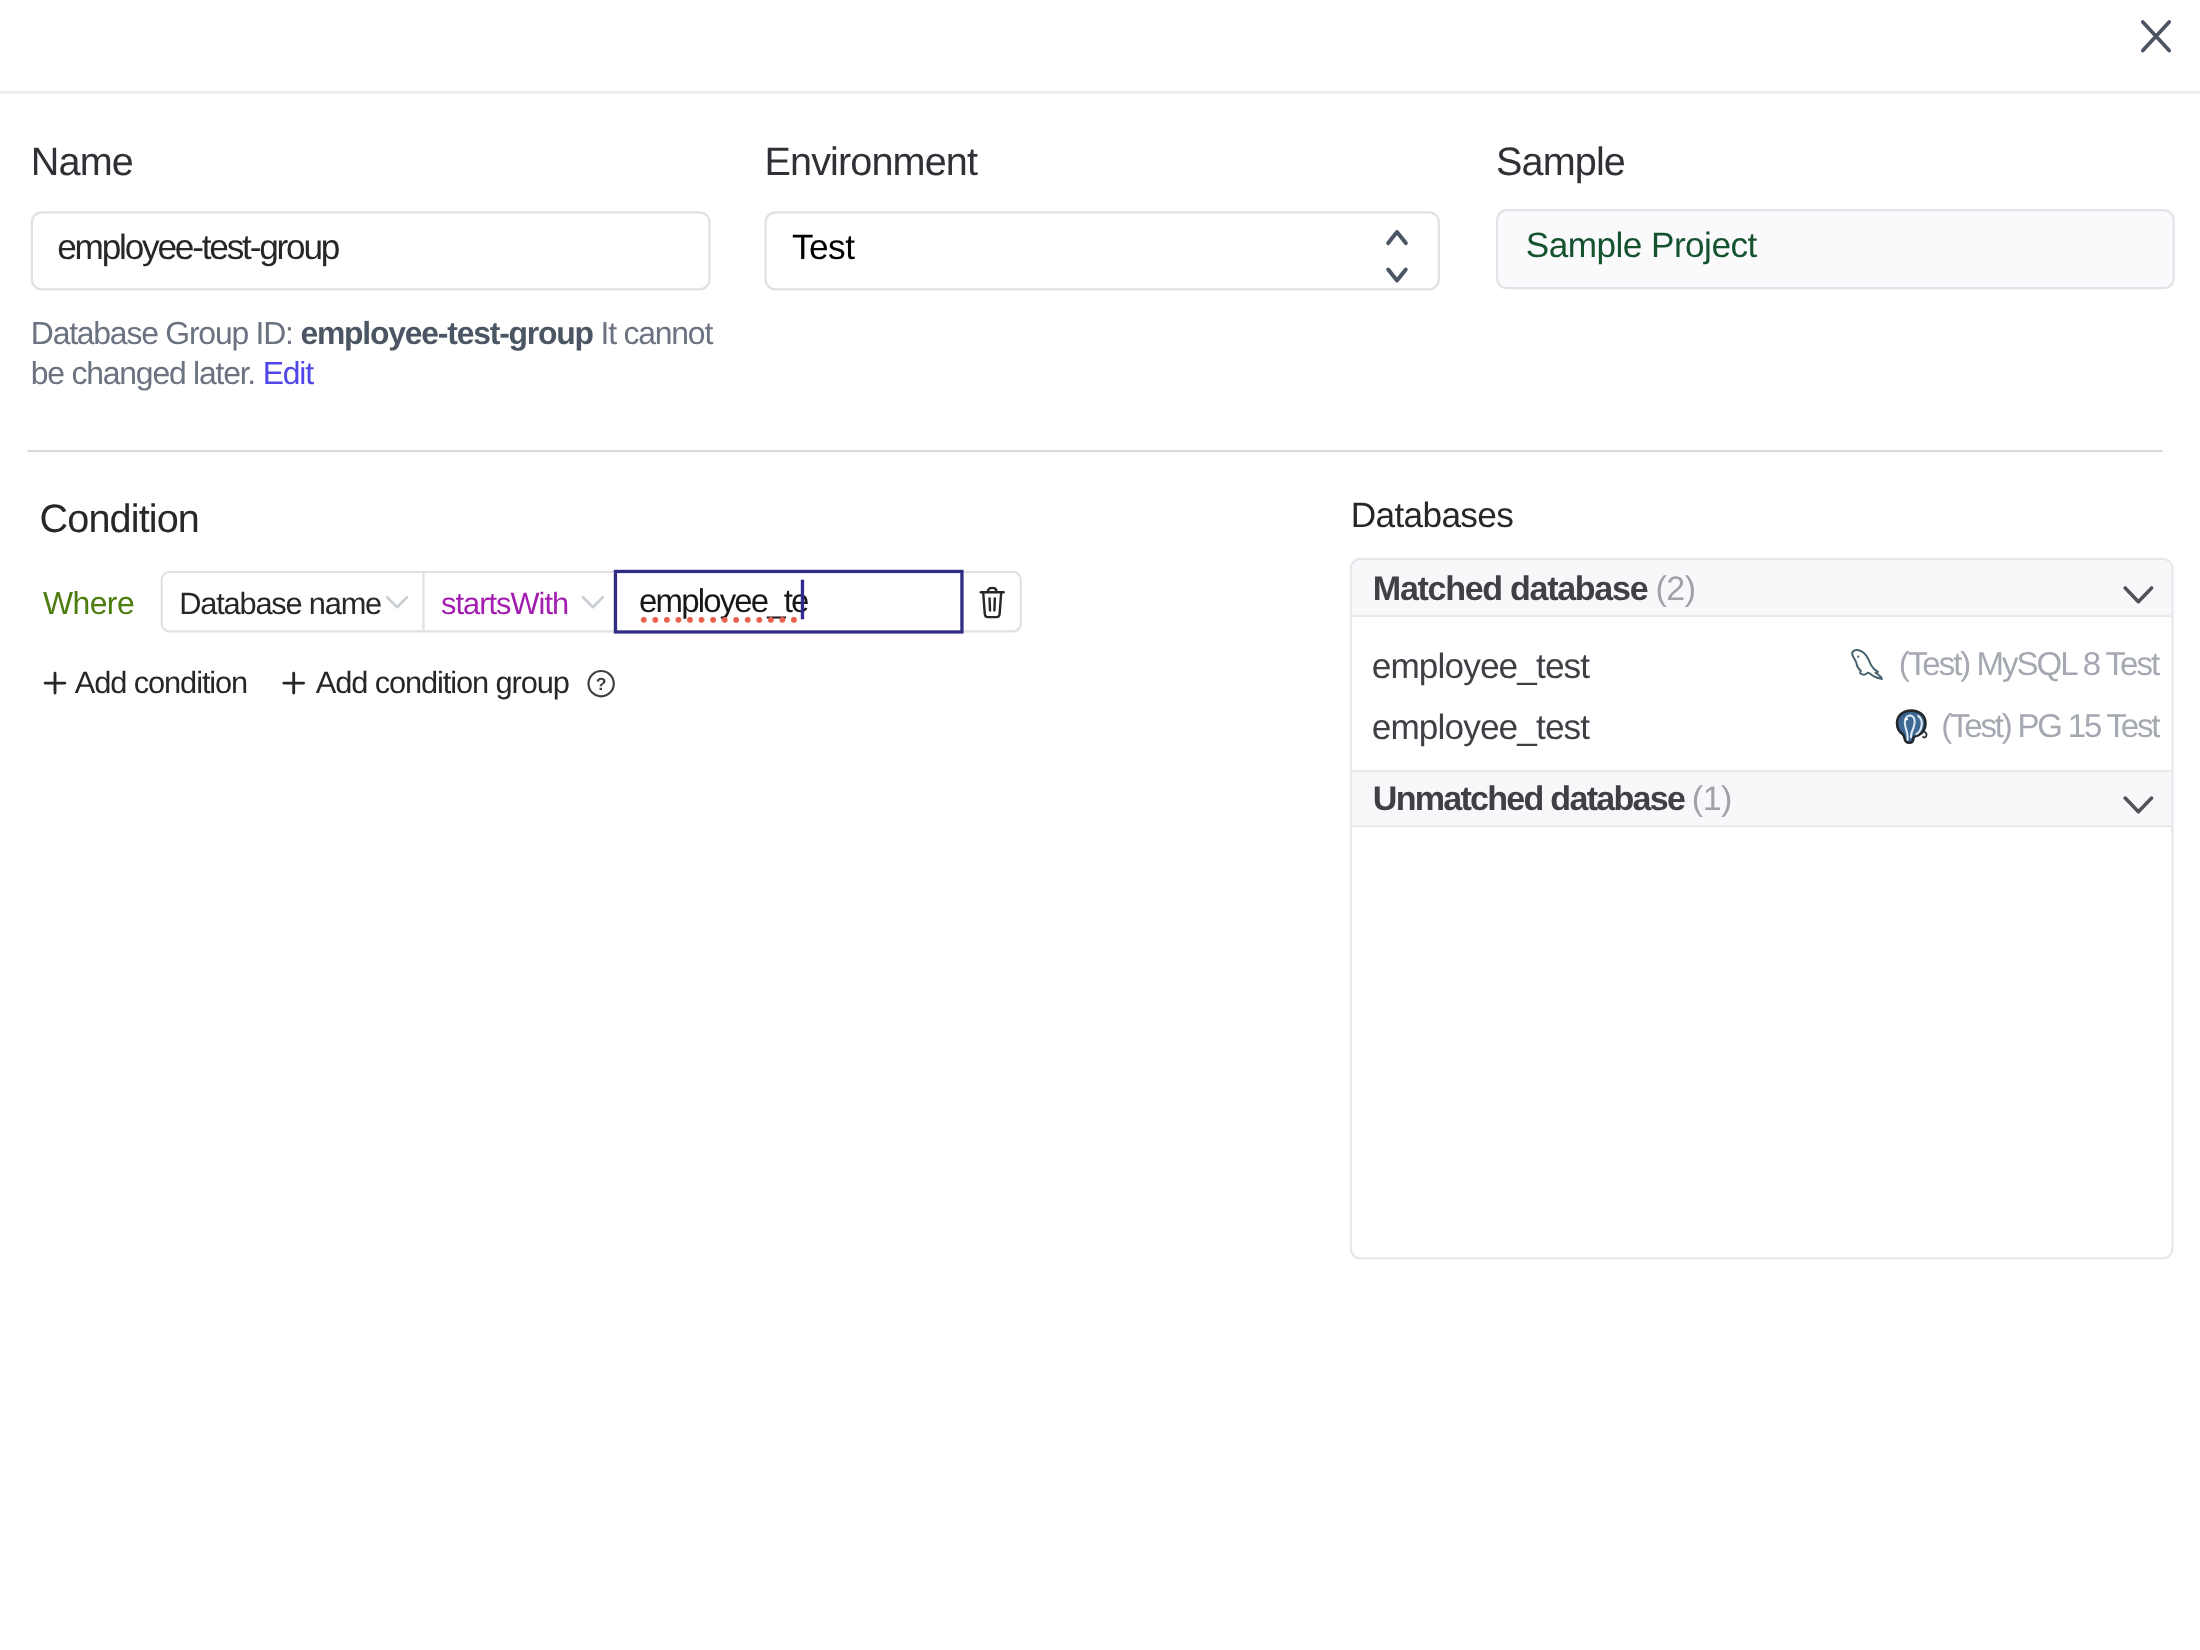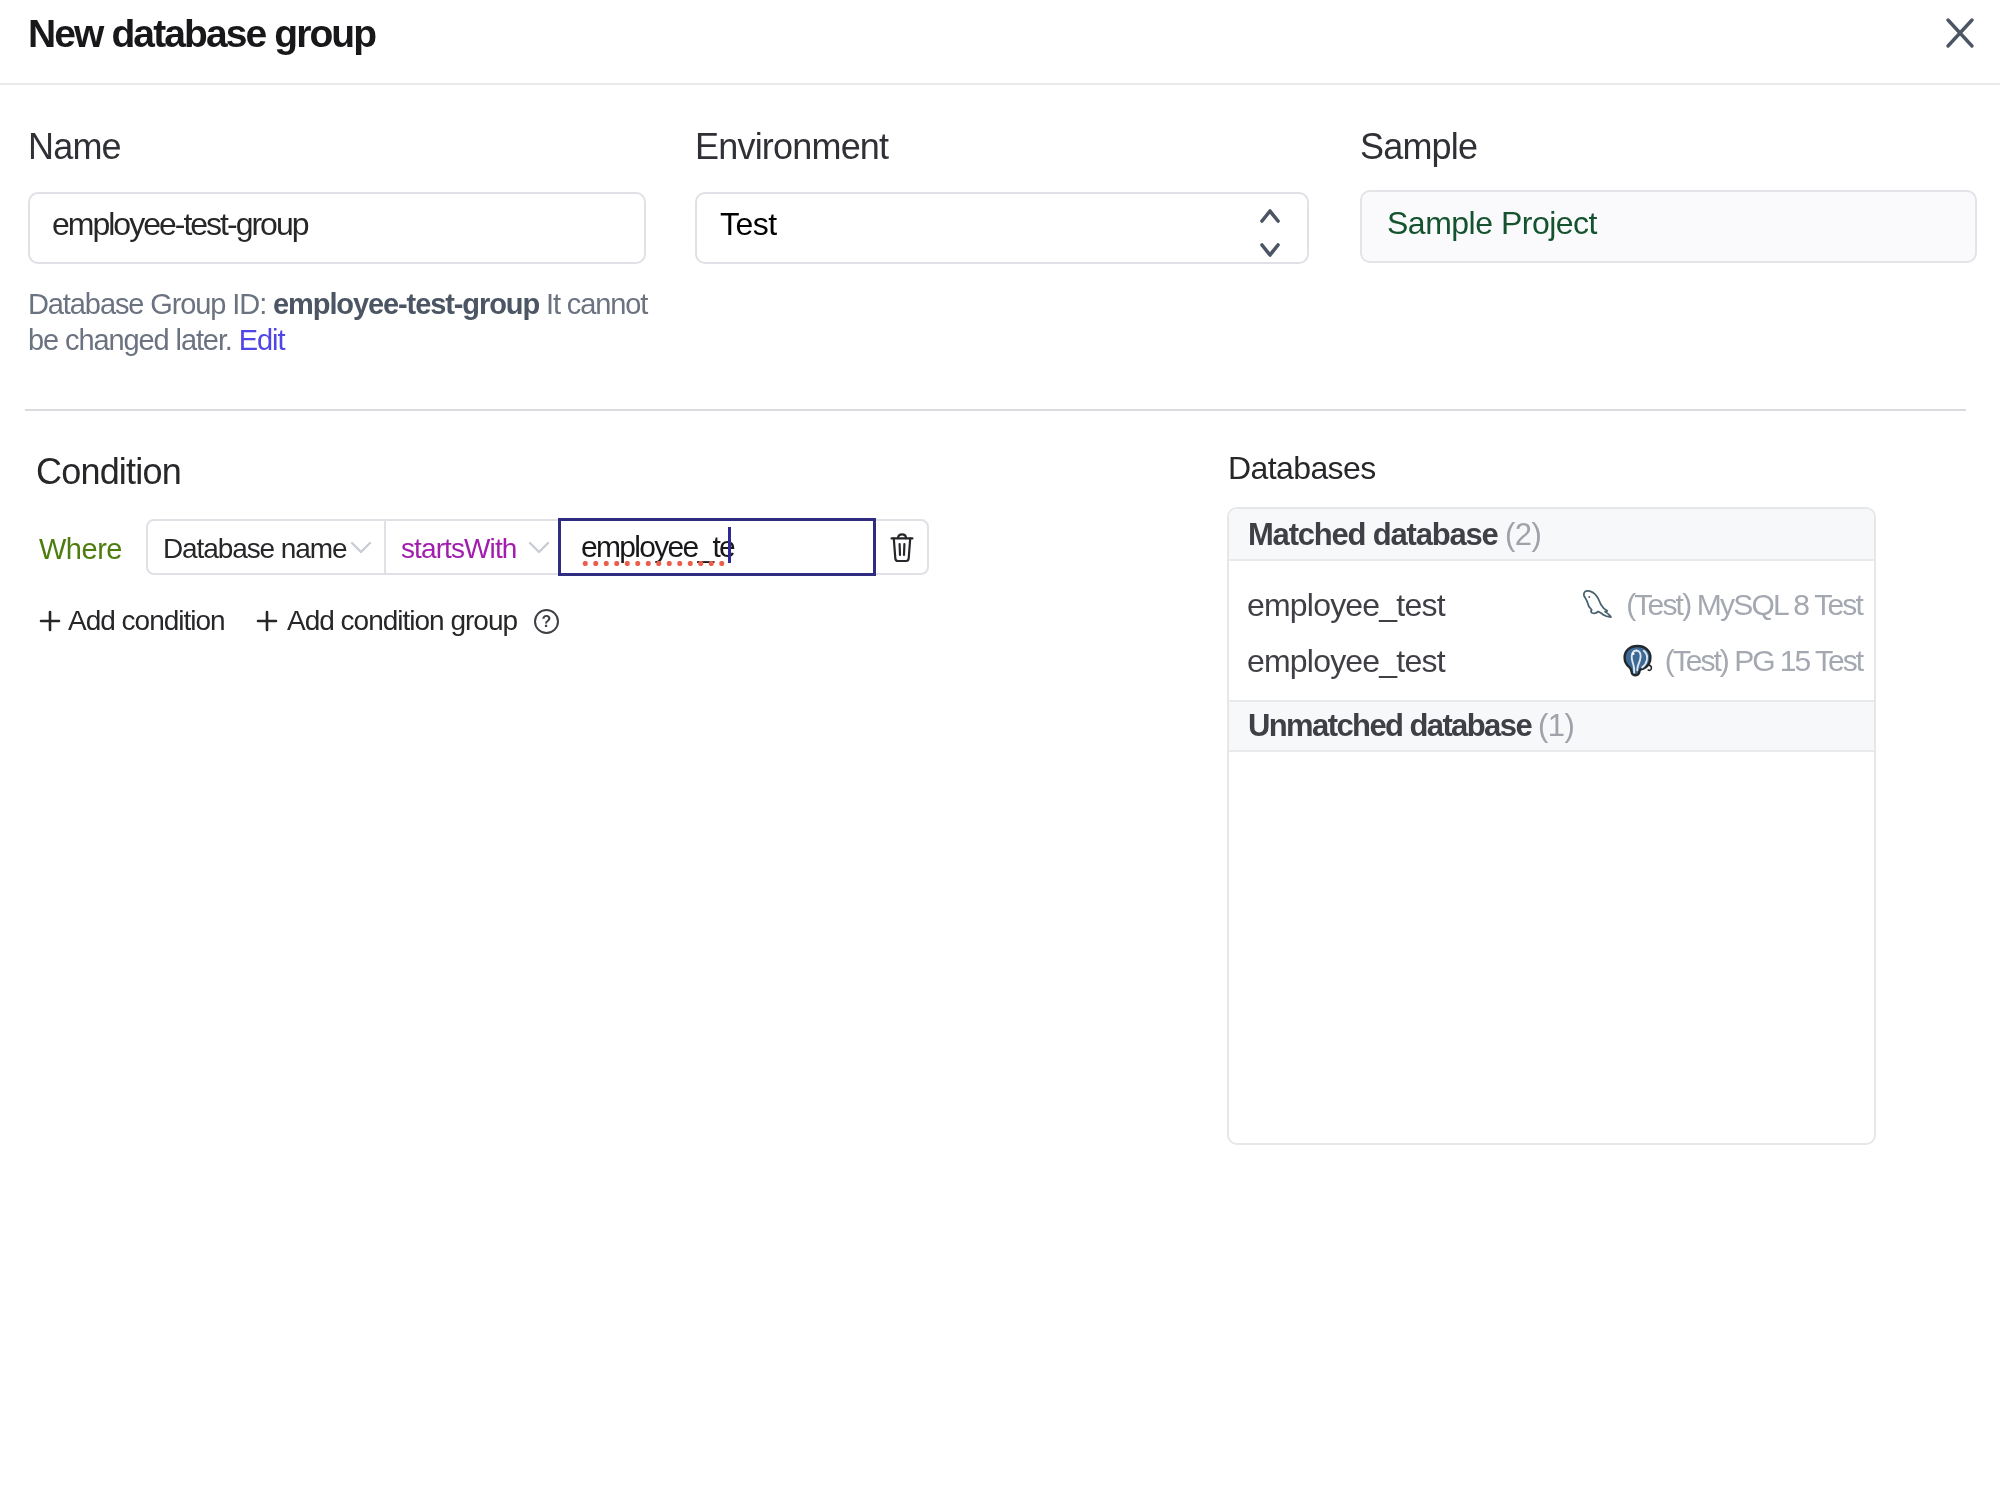--- a/index.html
+++ b/index.html
@@ -4,21 +4,20 @@
 <style>
 *{margin:0;padding:0;box-sizing:border-box}
 html,body{width:2000px;height:1500px;background:#fff;font-family:"Liberation Sans",sans-serif;}
 #page{position:relative;width:2000px;height:1500px;overflow:hidden;background:#fff}
 .abs{position:absolute}
 </style>
 </head>
 <body>
 <div id="page">
 
-  <div class="abs" style="left:28px;top:14px;font-size:39px;line-height:40px;font-weight:700;color:#18181b;letter-spacing:-1.9px">New database group</div>
   <svg class="abs" style="left:1936px;top:9px" width="48" height="48" viewBox="0 0 48 48" fill="none">
     <path d="M12 11 L36 37 M36 11 L12 37" stroke="#4b5563" stroke-width="3.4" stroke-linecap="round"></path>
   </svg>
   <div class="abs" style="left:0;top:83px;width:2000px;height:2px;background:#e9eaec"></div>
 
   <div class="abs" style="left:28px;top:129px;font-size:36px;line-height:36px;letter-spacing:-0.8px;color:#303136">Name</div>
   <div class="abs" style="left:695px;top:129px;font-size:36px;line-height:36px;letter-spacing:-0.8px;color:#303136">Environment</div>
   <div class="abs" style="left:1360px;top:129px;font-size:36px;line-height:36px;letter-spacing:-0.8px;color:#303136">Sample</div>
 
   <div class="abs" style="left:28px;top:192px;width:618px;height:72px;border:2px solid #e0e0e6;border-radius:10px;background:#fff"></div>
@@ -72,21 +71,21 @@
     <path d="M11 2 V20 M2 11 H20" stroke="#27272a" stroke-width="2.6" stroke-linecap="round"></path>
   </svg>
   <div class="abs" style="left:287px;top:605px;font-size:28px;line-height:32px;letter-spacing:-1px;color:#27272a">Add condition group</div>
   <svg class="abs" style="left:533px;top:608px" width="27" height="27" viewBox="0 0 27 27" fill="none">
     <circle cx="13.5" cy="13.5" r="11.5" stroke="#3f3f46" stroke-width="2"></circle>
     <text x="13.5" y="19" text-anchor="middle" font-family="Liberation Sans, sans-serif" font-size="16" font-weight="700" fill="#3f3f46">?</text>
   </svg>
 
   <div class="abs" style="left:1228px;top:450px;font-size:32px;line-height:36px;letter-spacing:-0.6px;color:#27272a">Databases</div>
 
-  <div class="abs" style="left:1227px;top:507px;width:649px;height:638px;border:2px solid #e5e7eb;border-radius:10px;background:#fff;overflow:hidden">
+  <div class="abs" style="left:1227px;top:507px;width:749px;height:638px;border:2px solid #e5e7eb;border-radius:10px;background:#fff;overflow:hidden">
 
     <div style="position:absolute;left:0;top:0;width:100%;height:52px;background:#f7f8fa;border-bottom:2px solid #e9eaec"></div>
     <div style="position:absolute;left:19px;top:9px;font-size:31px;line-height:34px;font-weight:700;letter-spacing:-1.2px;color:#3f3f46">Matched database <span style="font-weight:400;letter-spacing:-0.5px;color:#a1a1aa">(2)</span></div>
     <svg style="position:absolute;left:701px;top:23px" width="28" height="18" viewBox="0 0 28 18" fill="none">
       <path d="M2 2.5 L14 15 L26 2.5" stroke="#52525b" stroke-width="3.2" stroke-linecap="round" stroke-linejoin="round"></path>
     </svg>
 
     <div style="position:absolute;left:18px;right:12px;top:68px;height:56px;display:flex;align-items:center;white-space:nowrap">
       <span style="font-size:32px;letter-spacing:-0.8px;color:#3f3f46">employee_test</span>
       <span style="flex:1"></span>

